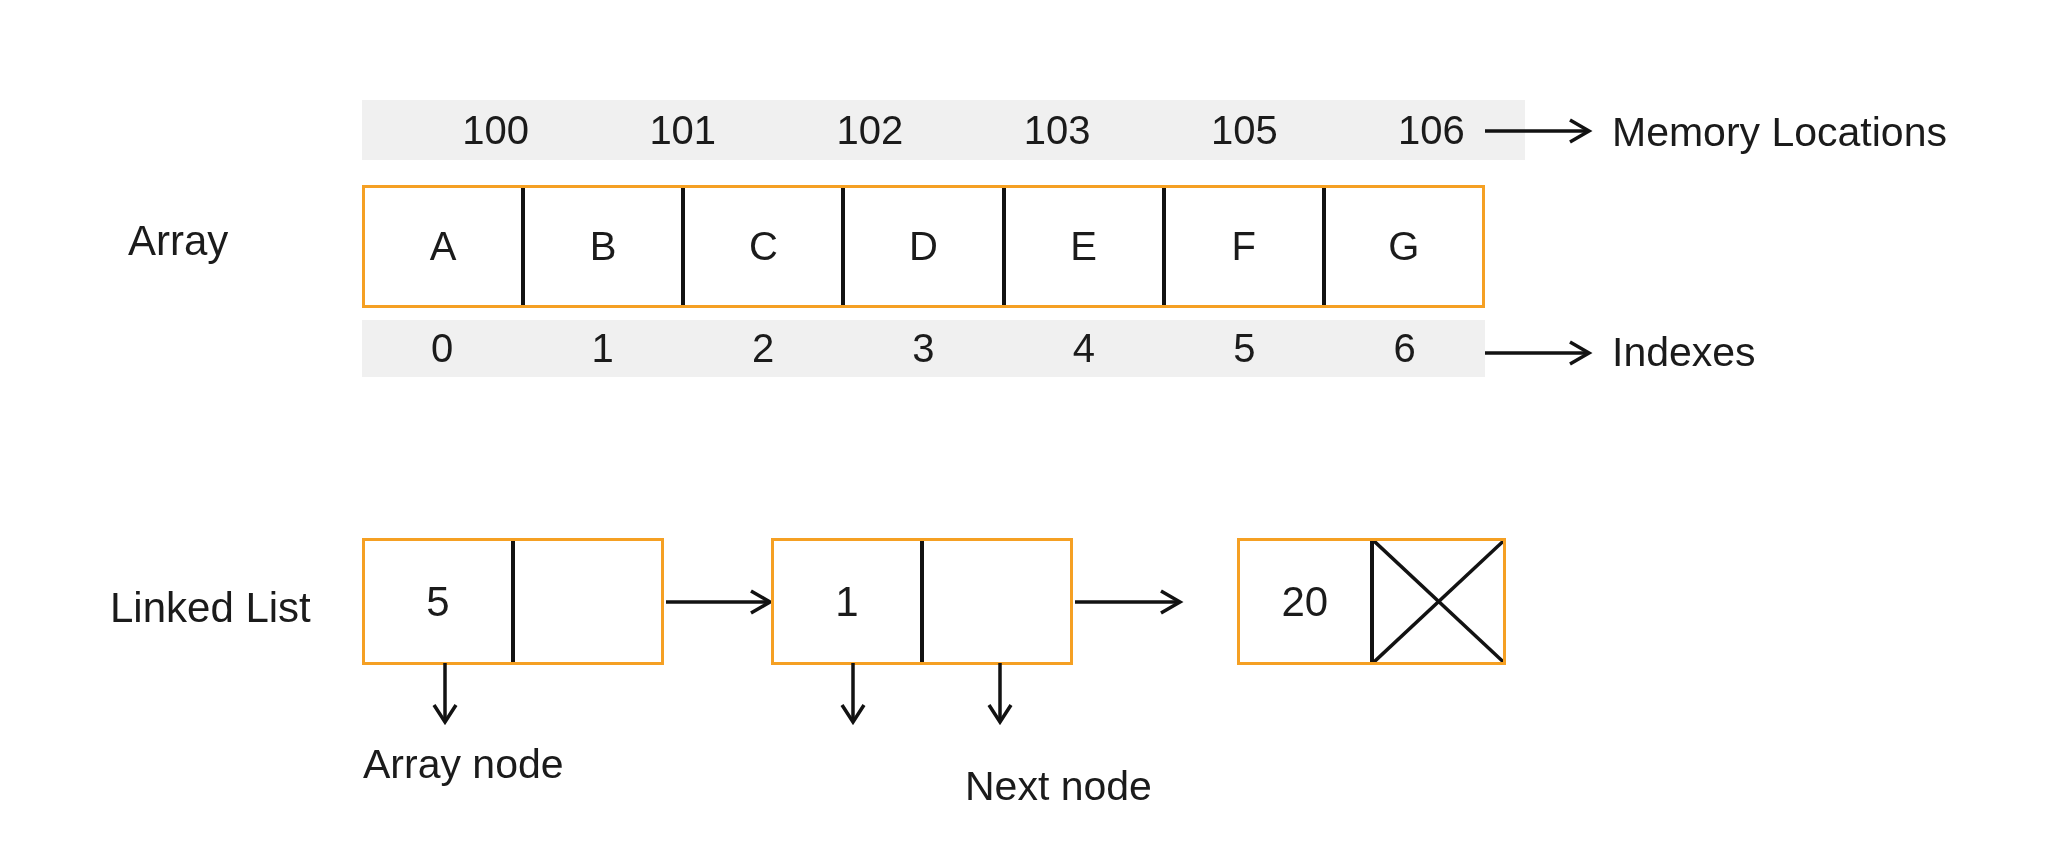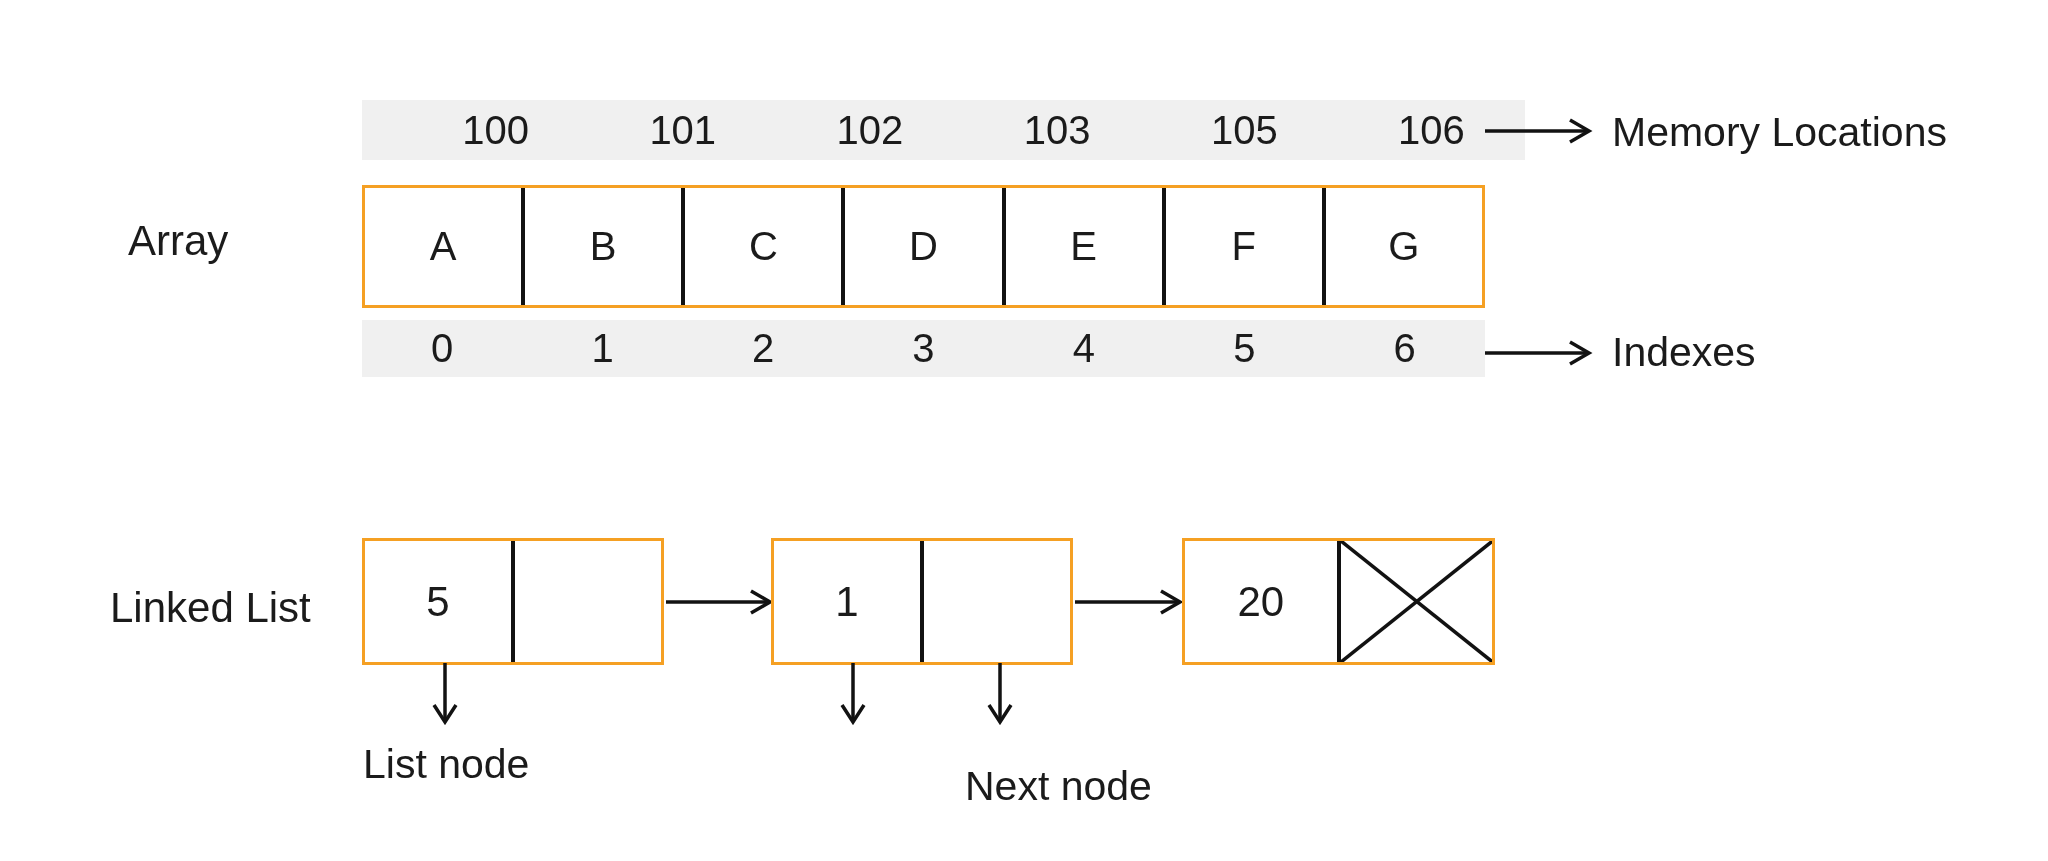--- a/index.html
+++ b/index.html
@@ -151,21 +151,21 @@
   <div class="abs ll-node" style="left:771px; width:302px;">
     <div class="ll-half data">1</div>
     <div class="ll-half next"></div>
   </div>
 
   <svg class="abs" style="left:1073px; top:588px;" width="111" height="28">
     <line x1="2" y1="14" x2="105" y2="14" stroke="#121212" stroke-width="3.5"></line>
     <polyline points="88,3 107,14 88,25" fill="none" stroke="#121212" stroke-width="3.5"></polyline>
   </svg>
 
-  <div class="abs ll-node" style="left:1182px; width:313px;">
+  <div class="abs ll-node" style="left:1237px; width:269px;">
     <div class="ll-half data">20</div>
     <div class="ll-half next">
       <svg width="100%" height="100%" viewBox="0 0 100 100" preserveAspectRatio="none">
         <line x1="0" y1="0" x2="100" y2="100" stroke="#121212" stroke-width="3.5" vector-effect="non-scaling-stroke"></line>
         <line x1="100" y1="0" x2="0" y2="100" stroke="#121212" stroke-width="3.5" vector-effect="non-scaling-stroke"></line>
       </svg>
     </div>
   </div>
 
   <svg class="abs" style="left:427px; top:663px;" width="36" height="62">
@@ -174,16 +174,16 @@
   </svg>
   <svg class="abs" style="left:835px; top:663px;" width="36" height="62">
     <line x1="18" y1="0" x2="18" y2="56" stroke="#121212" stroke-width="3.5"></line>
     <polyline points="7,42 18,59 29,42" fill="none" stroke="#121212" stroke-width="3.5"></polyline>
   </svg>
   <svg class="abs" style="left:982px; top:663px;" width="36" height="62">
     <line x1="18" y1="0" x2="18" y2="56" stroke="#121212" stroke-width="3.5"></line>
     <polyline points="7,42 18,59 29,42" fill="none" stroke="#121212" stroke-width="3.5"></polyline>
   </svg>
 
-  <div class="abs node-caption" style="left:363px; top:741px;">List node</div>
+  <div class="abs node-caption" style="left:363px; top:741px;">Array node</div>
   <div class="abs node-caption" style="left:949px; top:763px;margin-left:16px;">Next node</div>
 
 </div>
 
 </body></html>

